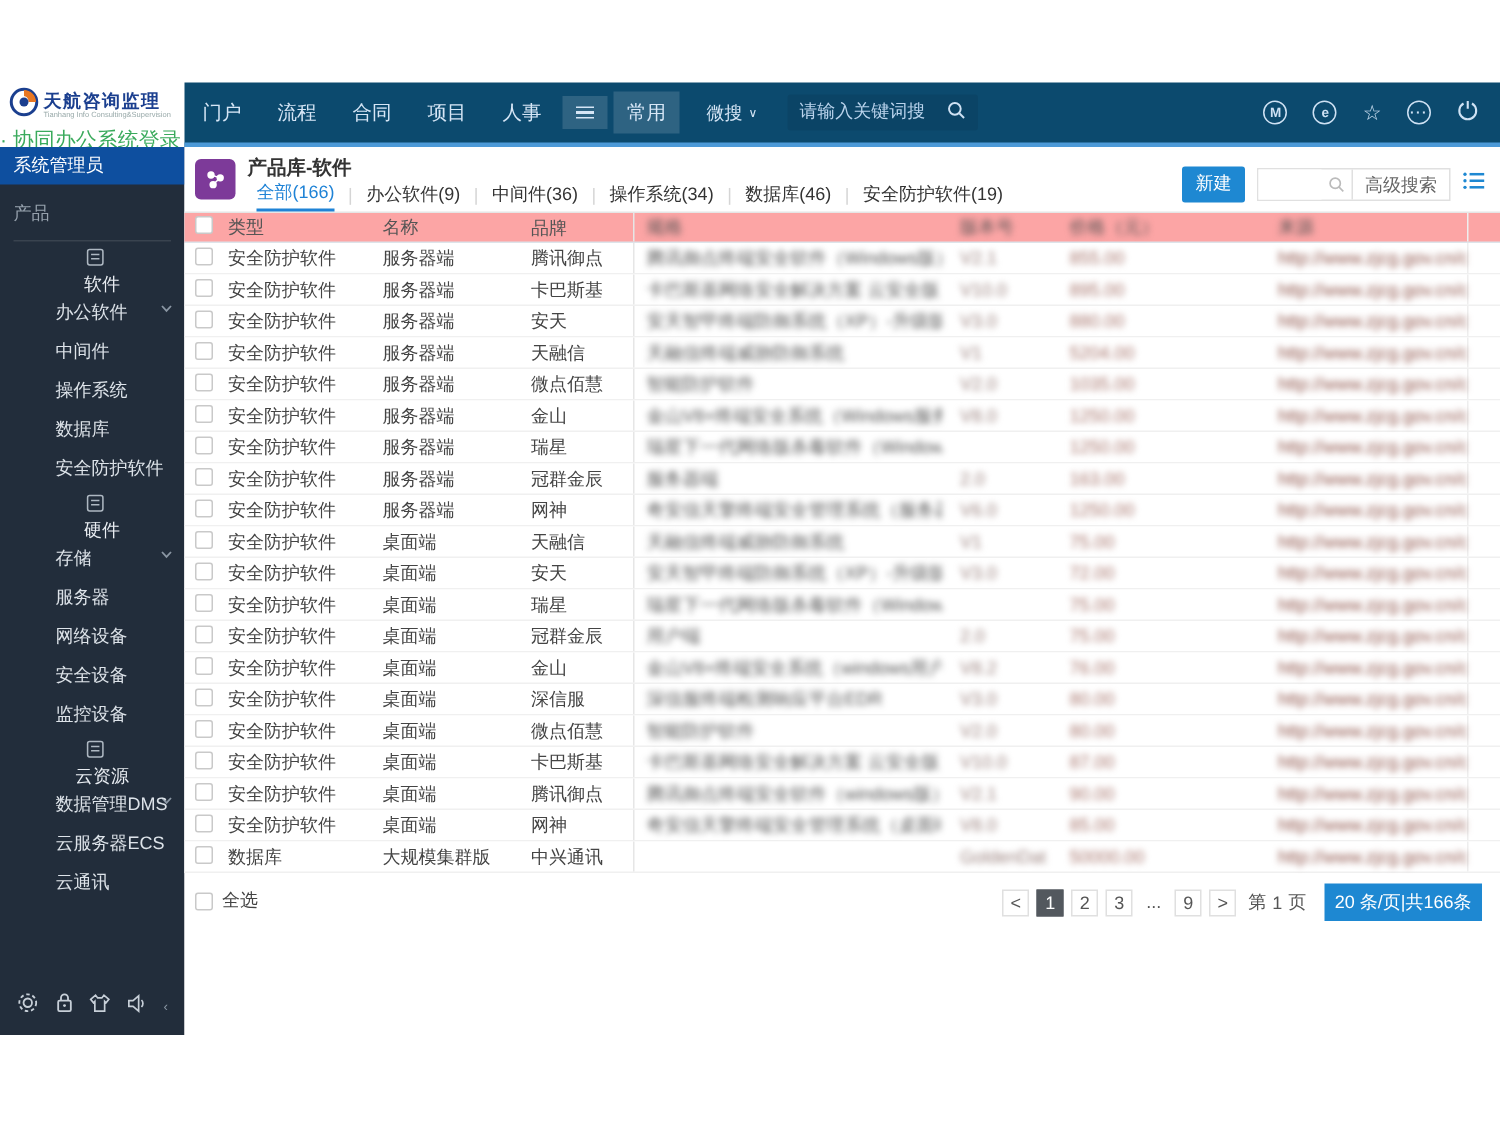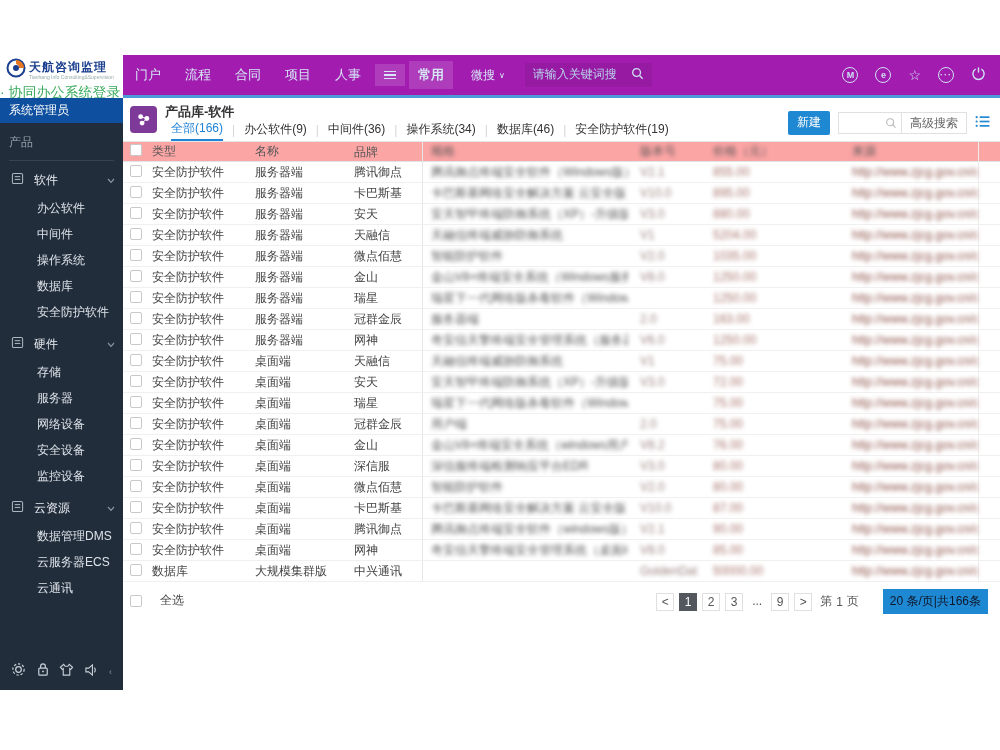--- a/index.html
+++ b/index.html
@@ -12,25 +12,25 @@
   
   .logo-area { position: absolute; left: 0; top: 0; width: 123px; height: 43px; background: #fff; }
   .logo-row { display: flex; align-items: center; padding: 3px 2px 0 6px; }
   .logo-text { margin-left: 3px; line-height: 1; }
   .logo-title { font-size: 12px; font-weight: bold; color: #1b3f8f; letter-spacing: 1px; white-space: nowrap; }
   .logo-sub { font-size: 5px; color: #9aa; margin-top: 2px; white-space: nowrap; }
   .logo-login { font-size: 14px; color: #3aaa5c; text-align: left; margin-top: 2px; white-space: nowrap; }
 
   .topnav {
     position: absolute; left: 123px; top: 0; width: 877px; height: 43px;
-    background: #a21caf; border-bottom: 3px solid #4d9ad8;
+    background: #0c4a6e; border-bottom: 3px solid #4d9ad8;
     display: flex; align-items: center; color: #d6e6f6; font-size: 13px;
   }
   .nav-item { margin: 0 12px; cursor: pointer; white-space: nowrap; }
-  .nav-box { background: rgba(255,255,255,.14); padding: 5px 9px; margin: 0 2px; cursor: pointer; display: flex; align-items: center; font-weight: bold; }
+  .nav-box { background: rgba(255,255,255,.14); padding: 5px 9px; margin: 0 2px; cursor: pointer; display: flex; align-items: center; }
   .menu-glyph { display: inline-block; width: 12px; }
   .menu-glyph i { display: block; height: 1.5px; background: #d6e6f6; margin: 2px 0; }
   .wesearch { margin-left: 16px; display: flex; align-items: center; gap: 4px; font-size: 12px; cursor: pointer; white-space: nowrap; }
   .top-search {
     display: flex; align-items: flex-start; gap: 6px; margin-left: 20px;
     background: rgba(0,0,0,.07); padding: 4px 8px; border-radius: 2px;
   }
   .top-search-input { font-size: 12px; color: #cfe0f2; background: transparent; border: none; outline: none; width: 92px; }
   .top-search-input::placeholder { color: #b9d3ec; }
   .top-icons { margin-left: auto; display: flex; gap: 17px; margin-right: 14px; align-items: center; }
@@ -38,21 +38,21 @@
     width: 16px; height: 16px; border: 1.3px solid #cfe2f4; border-radius: 50%;
     color: #cfe2f4; font-size: 9px; font-weight: bold; display: flex; align-items: center; justify-content: center; cursor: pointer;
   }
   .plain-icon { color: #cfe2f4; font-size: 14px; cursor: pointer; line-height: 1; }
 
   
   .sidebar { position: absolute; left: 0; top: 43px; width: 123px; height: 592px; background: #222d3b; }
   .side-role { height: 25px; line-height: 25px; background: #0e4f9f; color: #fff; font-size: 12px; padding-left: 9px; }
   .side-section { color: #96a1ad; font-size: 12px; padding: 11px 9px 9px; }
   .side-divider { border-top: 1px solid #39434f; margin: 0 9px; }
-  .group-header { display: flex; align-items: center; height: 30px; margin-top: 4px; color: #e9edf2; font-size: 12px; padding: 0 8px 0 11px; cursor: pointer; }
+  .group-header { display: flex; align-items: center; height: 30px; margin-top: 4px; color: #e9edf2; font-size: 12px; padding: 0 8px 0 11px; cursor: pointer; flex-direction: column; }
   .group-header .g-label { margin-left: 10px; }
   .group-header .g-chev { margin-left: auto; }
   .sub-item { height: 26px; line-height: 26px; padding-left: 37px; color: #dde3e9; font-size: 12px; cursor: pointer; white-space: nowrap; }
   .side-footer { position: absolute; bottom: 9px; left: 0; width: 123px; display: flex; align-items: center; justify-content: space-around; padding: 0 6px; }
   .side-footer svg { cursor: pointer; }
 
   
   .main { position: absolute; left: 123px; top: 43px; width: 877px; height: 592px; background: #fff; }
   .main-header { position: relative; height: 44px; border-bottom: 1px solid #e6e6e6; }
   .prod-icon { position: absolute; left: 7px; top: 8px; width: 27px; height: 27px; background: #7d3a99; border-radius: 4px; display: flex; align-items: center; justify-content: center; }
@@ -78,27 +78,27 @@
   .cell.spec { padding-left: 8px; color: #555; }
   .cell.ver { padding-left: 12px; color: #9c8480; }
   .cell.price { padding-left: 15px; color: #a8766d; }
   .cell.src { color: #90564c; }
   .cell.last { border-left: 1px solid #eee; height: 100%; }
   .blur { filter: blur(2.2px); }
   .checkbox { width: 12px; height: 12px; border: 1px solid #c9c9c9; border-radius: 2px; background: #fff; margin-left: 7px; cursor: pointer; display: inline-block; }
 
   
   .table-footer { position: relative; height: 32px; margin-top: 4px; font-size: 12px; color: #444; }
-  .select-all { position: absolute; left: 0; top: 6px; display: flex; gap: 18px; align-items: center; }
+  .select-all { position: absolute; left: 0; top: 6px; display: flex; gap: 6px; align-items: center; }
   .pager { position: absolute; right: 12px; top: 3px; display: flex; align-items: center; gap: 5px; font-size: 12px; color: #555; }
   .pg-btn { min-width: 18px; height: 18px; line-height: 17px; text-align: center; border: 1px solid #e0e0e0; background: #fff; padding: 0 3px; cursor: pointer; }
   .pg-btn.active { background: #53585e; color: #fff; border-color: #53585e; }
   .pg-ellipsis { border: none; background: transparent; }
   .page-jump { display: flex; gap: 4px; align-items: center; margin: 0 3px; cursor: pointer; }
-  .summary-badge { background: #1e88d2; color: #0f172a; padding: 4px 7px; margin-left: 16px; white-space: nowrap; }
+  .summary-badge { background: #1e88d2; color: #ffffff; padding: 4px 7px; margin-left: 4px; white-space: nowrap; }
 </style>
 </head>
 <body>
 
 <div class="app">
 
   <div class="logo-area">
     <div class="logo-row">
       <span>
         <svg width="20" height="20" viewBox="0 0 20 20">

